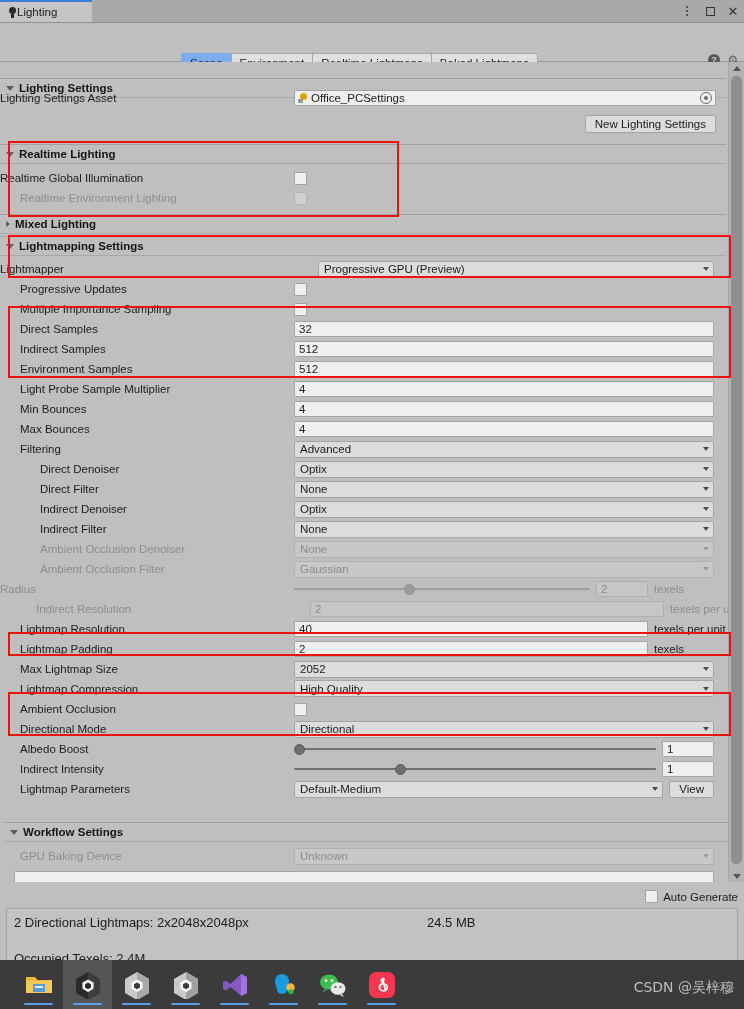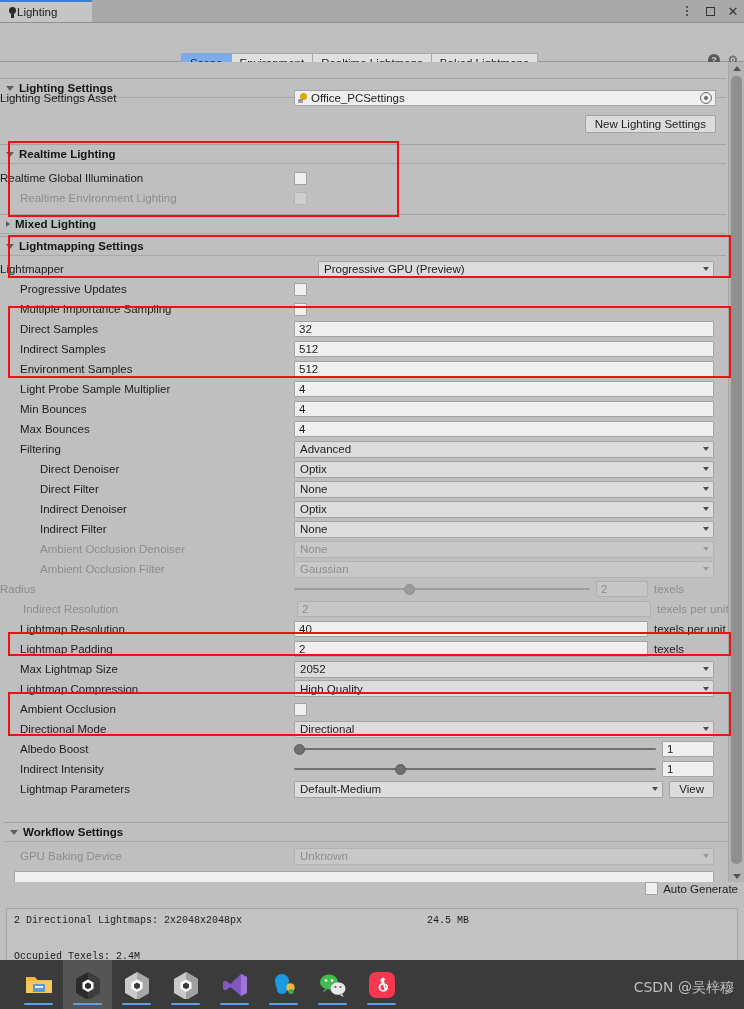--- a/index.html
+++ b/index.html
@@ -115,33 +115,33 @@
   .vbar{position:absolute;right:0;top:0;width:15px;bottom:0;background:#b4b4b4;border-left:1px solid #a6a6a6;}
   .vbar .arw{position:absolute;left:0;right:0;height:12px;display:flex;align-items:center;justify-content:center;}
   .vbar .arw.up{top:0;}
   .vbar .arw.dn{bottom:0;}
   .ar-u{width:0;height:0;border-left:4px solid transparent;border-right:4px solid transparent;border-bottom:5px solid #555;}
   .ar-d{width:0;height:0;border-left:4px solid transparent;border-right:4px solid transparent;border-top:5px solid #555;}
   .vbar .thumb{position:absolute;left:2px;width:11px;top:14px;height:788px;background:#8f8f8f;border-radius:5px;}
 
   
   .footer{position:relative;height:37px;background:#bfbfbf;}
-  .footer-ctl{position:absolute;right:6px;top:0;display:flex;align-items:center;gap:6px;}
+  .footer-ctl{position:absolute;right:6px;top:8px;display:flex;align-items:center;gap:6px;}
   .autogen{display:flex;align-items:center;gap:5px;}
   .genbtn{
     height:20px;width:170px;background:#dcdcdc;border:1px solid #a4a4a4;border-radius:2px;
     display:flex;align-items:center;justify-content:center;position:relative;font-size:11.5px;color:#1c1c1c;box-sizing:border-box;
   }
   .genbtn .caret{position:absolute;right:7px;}
 
   .statbox{
     position:absolute;left:6px;right:6px;top:0;height:72px;
     background:#c2c2c2;border:1px solid #a6a6a6;box-sizing:border-box;font-size:11px;color:#1c1c1c;
   }
-  .statline{position:absolute;left:7px;font-size:10px;white-space:nowrap;font-family:Liberation Mono, monospace;}
+  .statline{position:absolute;left:7px;font-size:13px;white-space:nowrap;}
 
   
   .taskbar{position:absolute;left:0;bottom:0;width:744px;height:49px;background:#3b3b3b;}
   .tbinner{position:absolute;left:14px;top:0;height:49px;display:flex;align-items:center;}
   .tbitem{width:49px;height:49px;position:relative;display:flex;align-items:center;justify-content:center;}
   .tbitem.active{background:#555;}
   .tbitem .uline{position:absolute;bottom:4px;left:10px;width:29px;height:2px;background:#5aa0e8;border-radius:1px;}
   .wm{position:absolute;right:10px;bottom:12px;color:#bdbdbd;font-size:14px;font-family:"DejaVu Sans",sans-serif;}
 
   
@@ -363,21 +363,21 @@
             <span class="lbl i3 dim">Radius</span>
             <div class="fieldcol" style="right: 0px;">
               <div class="slider dim" style="flex: 1 1 0%;">
                 <div class="track"></div>
                 <div class="knob" style="left: 37%;"></div>
               </div>
               <div class="textfield dim" style="width: 52px;">2</div>
               <span class="unit dim" style="width: 72px;">texels</span>
             </div>
           </div>
-          <div class="row" style="position: absolute; left: 3px; top: 340px; width: 726px; align-items: center;">
+          <div class="row" style="position: absolute; left: 16px; top: 340px; width: 726px; align-items: center;">
             <span class="lbl i1 dim">Indirect Resolution</span>
             <div class="fieldcol" style="right: 0px;">
               <div class="textfield dim" style="flex: 1 1 0%;">2</div>
               <span class="unit dim" style="width: 72px;">texels per unit</span>
             </div>
           </div>
           <div class="row" style="position: absolute; left: 0px; top: 360px; width: 726px;">
             <span class="lbl i1">Lightmap Resolution</span>
             <div class="fieldcol" style="right: 0px;">
               <div class="textfield" style="flex: 1 1 0%;">40</div>

